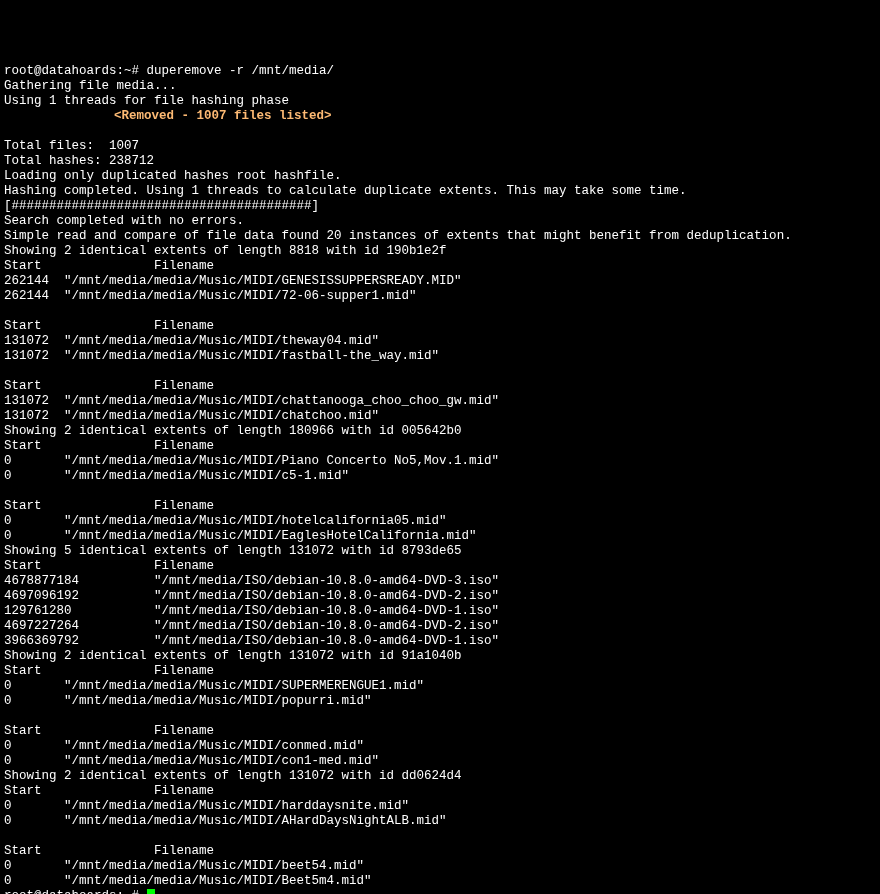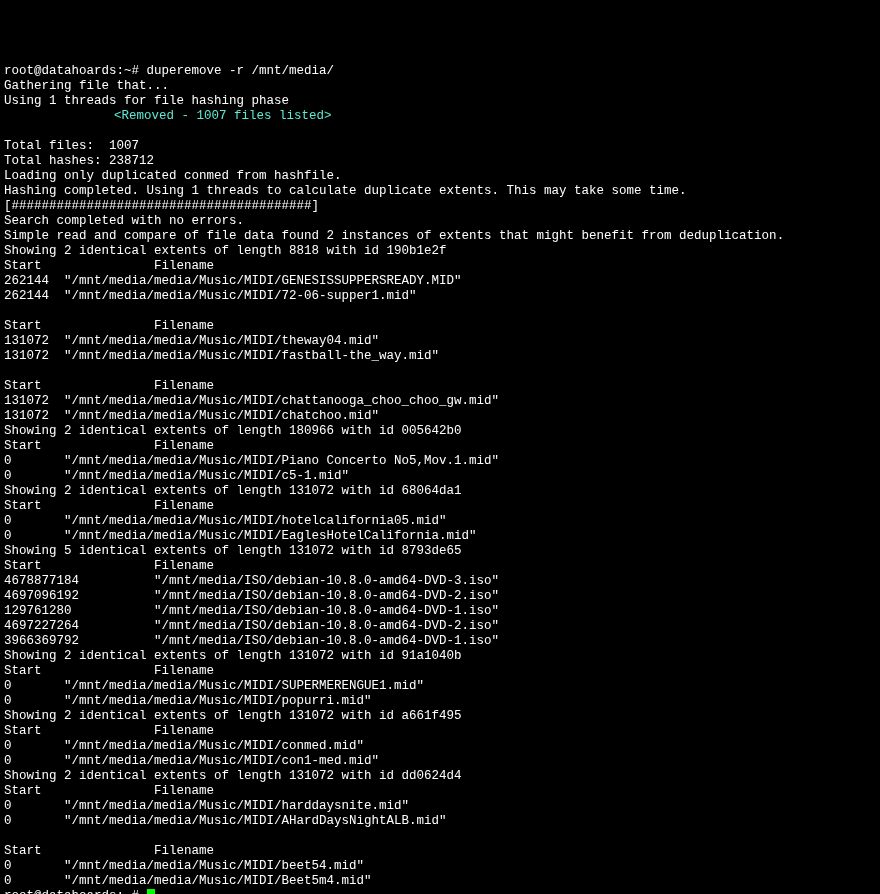--- a/index.html
+++ b/index.html
@@ -8,55 +8,55 @@
     font-family: "Consolas", "Courier New", monospace;
     font-size: 12.5px;
     line-height: 15px;
     margin: 0;
     padding: 4px;
     width: 880px;
     box-sizing: border-box;
     white-space: pre;
     overflow: hidden;
   }
-  .removed { color: #5eead4; font-weight: normal; padding-left: 110px; }
+  .removed { color: #fdba74; font-weight: bold; padding-left: 110px; }
   .row { display: flex; }
   .start { width: 150px; flex-shrink: 0; }
   .start5 { width: 150px; flex-shrink: 0; }
   .cursor {
     display: inline-block;
     width: 8px;
     height: 14px;
     background: #00ff00;
     vertical-align: text-bottom;
   }
 </style>
 </head>
 <body>
 
 
 
 <div><span><span>root@datahoards</span>:<span>~</span># <span>duperemove -r /mnt/media/</span></span>
-<span>Gathering file that...</span>
+<span>Gathering file media...</span>
 <span>Using 1 threads for file hashing phase</span>
 <span class="removed">&lt;Removed - 1007 files listed&gt;</span>
 
 <span>Total files:  1007</span>
 <span>Total hashes: 238712</span>
-<span>Loading only duplicated conmed from hashfile.</span>
+<span>Loading only duplicated hashes root hashfile.</span>
 <span>Hashing completed. Using 1 threads to calculate duplicate extents. This may take some time.</span>
 <span>[########################################]</span>
 <span>Search completed with no errors.</span>
-<span>Simple read and compare of file data found 2 instances of extents that might benefit from deduplication.</span>
+<span>Simple read and compare of file data found 20 instances of extents that might benefit from deduplication.</span>
 <div id="groups"><span>Showing 2 identical extents of length 8818 with id 190b1e2f</span>
 <div class="row"><span class="start">Start</span><span>Filename</span></div><div><span>262144  </span><span>"/mnt/media/media/Music/MIDI/GENESISSUPPERSREADY.MID"</span></div><div><span>262144  </span><span>"/mnt/media/media/Music/MIDI/72-06-supper1.mid"</span></div>
 <div class="row"><span class="start">Start</span><span>Filename</span></div><div><span>131072  </span><span>"/mnt/media/media/Music/MIDI/theway04.mid"</span></div><div><span>131072  </span><span>"/mnt/media/media/Music/MIDI/fastball-the_way.mid"</span></div>
 <div class="row"><span class="start">Start</span><span>Filename</span></div><div><span>131072  </span><span>"/mnt/media/media/Music/MIDI/chattanooga_choo_choo_gw.mid"</span></div><div><span>131072  </span><span>"/mnt/media/media/Music/MIDI/chatchoo.mid"</span></div><span>Showing 2 identical extents of length 180966 with id 005642b0</span>
-<div class="row"><span class="start">Start</span><span>Filename</span></div><div><span>0       </span><span>"/mnt/media/media/Music/MIDI/Piano Concerto No5,Mov.1.mid"</span></div><div><span>0       </span><span>"/mnt/media/media/Music/MIDI/c5-1.mid"</span></div><span>Showing 2 identical extents of length 131072 with id 68064da1</span>
+<div class="row"><span class="start">Start</span><span>Filename</span></div><div><span>0       </span><span>"/mnt/media/media/Music/MIDI/Piano Concerto No5,Mov.1.mid"</span></div><div><span>0       </span><span>"/mnt/media/media/Music/MIDI/c5-1.mid"</span></div>
 <div class="row"><span class="start">Start</span><span>Filename</span></div><div><span>0       </span><span>"/mnt/media/media/Music/MIDI/hotelcalifornia05.mid"</span></div><div><span>0       </span><span>"/mnt/media/media/Music/MIDI/EaglesHotelCalifornia.mid"</span></div><span>Showing 5 identical extents of length 131072 with id 8793de65</span>
 <div class="row"><span class="start">Start</span><span>Filename</span></div><div class="row"><span class="start5">4678877184</span><span>"/mnt/media/ISO/debian-10.8.0-amd64-DVD-3.iso"</span></div><div class="row"><span class="start5">4697096192</span><span>"/mnt/media/ISO/debian-10.8.0-amd64-DVD-2.iso"</span></div><div class="row"><span class="start5">129761280</span><span>"/mnt/media/ISO/debian-10.8.0-amd64-DVD-1.iso"</span></div><div class="row"><span class="start5">4697227264</span><span>"/mnt/media/ISO/debian-10.8.0-amd64-DVD-2.iso"</span></div><div class="row"><span class="start5">3966369792</span><span>"/mnt/media/ISO/debian-10.8.0-amd64-DVD-1.iso"</span></div><span>Showing 2 identical extents of length 131072 with id 91a1040b</span>
-<div class="row"><span class="start">Start</span><span>Filename</span></div><div><span>0       </span><span>"/mnt/media/media/Music/MIDI/SUPERMERENGUE1.mid"</span></div><div><span>0       </span><span>"/mnt/media/media/Music/MIDI/popurri.mid"</span></div><span>Showing 2 identical extents of length 131072 with id a661f495</span>
+<div class="row"><span class="start">Start</span><span>Filename</span></div><div><span>0       </span><span>"/mnt/media/media/Music/MIDI/SUPERMERENGUE1.mid"</span></div><div><span>0       </span><span>"/mnt/media/media/Music/MIDI/popurri.mid"</span></div>
 <div class="row"><span class="start">Start</span><span>Filename</span></div><div><span>0       </span><span>"/mnt/media/media/Music/MIDI/conmed.mid"</span></div><div><span>0       </span><span>"/mnt/media/media/Music/MIDI/con1-med.mid"</span></div><span>Showing 2 identical extents of length 131072 with id dd0624d4</span>
 <div class="row"><span class="start">Start</span><span>Filename</span></div><div><span>0       </span><span>"/mnt/media/media/Music/MIDI/harddaysnite.mid"</span></div><div><span>0       </span><span>"/mnt/media/media/Music/MIDI/AHardDaysNightALB.mid"</span></div>
 <div class="row"><span class="start">Start</span><span>Filename</span></div><div><span>0       </span><span>"/mnt/media/media/Music/MIDI/beet54.mid"</span></div><div><span>0       </span><span>"/mnt/media/media/Music/MIDI/Beet5m4.mid"</span></div></div><span><span>root@datahoards</span>:<span>~</span># <span class="cursor"></span></span></div>
 
 
 
 
 </body></html>

